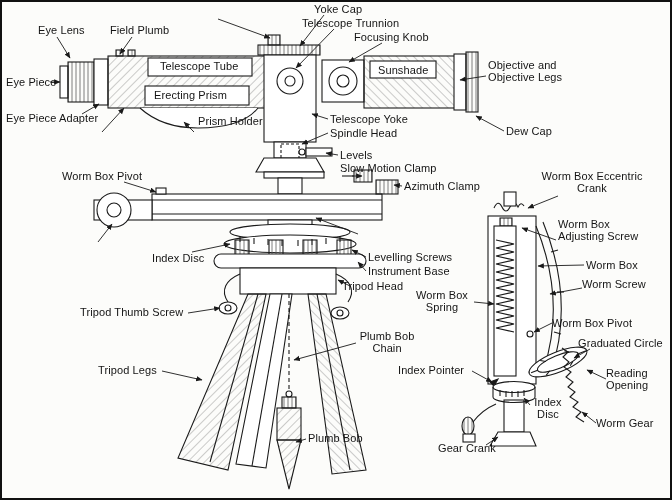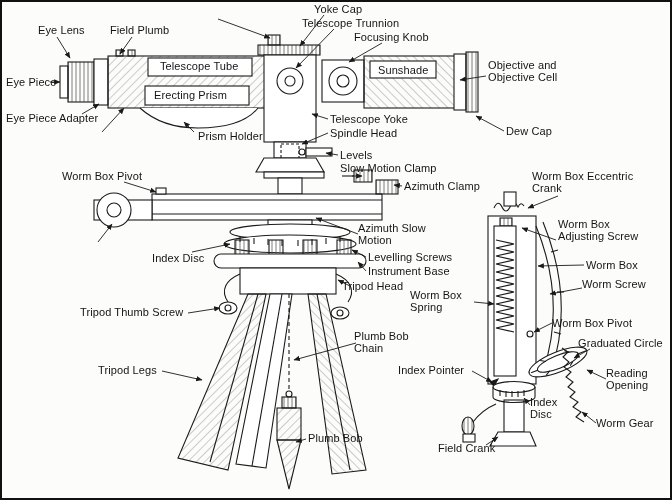--- a/index.html
+++ b/index.html
@@ -6,21 +6,21 @@
   #stage{
     position:relative;width:672px;height:500px;background:#fcfcfa;
     border:2px solid #111;box-sizing:border-box;overflow:hidden;
     font-family:"Liberation Sans",sans-serif;
   }
   #drawing{position:absolute;left:0;top:0;}
   .lbl{
     position:absolute;font-size:11px;line-height:1.1;color:#141414;
     white-space:pre-line;letter-spacing:.1px;
   }
-  .c{}
+  .c{text-align:center;}
 </style>
 </head>
 <body>
 
 <div id="stage">
 
   <svg id="drawing" width="672" height="500" viewBox="0 0 672 500">
     <defs>
       <marker id="arr" markerWidth="8" markerHeight="8" refX="6.5" refY="3" orient="auto">
         <path d="M0,0 L7,3 L0,6 Z" fill="#1a1a1a"></path>
@@ -211,34 +211,32 @@
 
   <div class="lbl" style="left:36px;top:22px">Eye Lens</div>
   <div class="lbl" style="left:108px;top:22px">Field Plumb</div>
   <div class="lbl" style="left:312px;top:1px">Yoke Cap</div>
   <div class="lbl" style="left:300px;top:15px">Telescope Trunnion</div>
   <div class="lbl" style="left:352px;top:29px">Focusing Knob</div>
   <div class="lbl" style="left:4px;top:74px">Eye Piece</div>
   <div class="lbl" style="left:158px;top:58px">Telescope Tube</div>
   <div class="lbl" style="left:376px;top:62px">Sunshade</div>
   <div class="lbl" style="left:486px;top:57px">Objective and
-Objective Cell</div>
+Objective Legs</div>
   <div class="lbl" style="left:4px;top:110px">Eye Piece Adapter</div>
   <div class="lbl" style="left:152px;top:87px">Erecting Prism</div>
-  <div class="lbl" style="left:196px;top:128px">Prism Holder</div>
+  <div class="lbl" style="left:196px;top:113px">Prism Holder</div>
   <div class="lbl" style="left:328px;top:111px">Telescope Yoke</div>
   <div class="lbl" style="left:328px;top:125px">Spindle Head</div>
   <div class="lbl" style="left:504px;top:123px">Dew Cap</div>
   <div class="lbl" style="left:338px;top:147px">Levels</div>
   <div class="lbl" style="left:338px;top:160px">Slow Motion Clamp</div>
   <div class="lbl" style="left:60px;top:168px">Worm Box Pivot</div>
   <div class="lbl" style="left:402px;top:178px">Azimuth Clamp</div>
   <div class="lbl" style="left:150px;top:250px">Index Disc</div>
-  <div class="lbl c" style="left:356px;top:220px;width:82px">Azimuth Slow
-Motion</div>
   <div class="lbl" style="left:366px;top:249px">Levelling Screws</div>
   <div class="lbl" style="left:366px;top:263px">Instrument Base</div>
   <div class="lbl" style="left:340px;top:278px">Tripod Head</div>
   <div class="lbl" style="left:78px;top:304px">Tripod Thumb Screw</div>
   <div class="lbl c" style="left:352px;top:328px;width:66px">Plumb Bob
 Chain</div>
   <div class="lbl" style="left:96px;top:362px">Tripod Legs</div>
   <div class="lbl" style="left:306px;top:430px">Plumb Bob</div>
   <div class="lbl c" style="left:530px;top:168px;width:120px">Worm Box Eccentric
 Crank</div>
@@ -249,15 +247,15 @@
   <div class="lbl c" style="left:408px;top:287px;width:64px">Worm Box
 Spring</div>
   <div class="lbl" style="left:550px;top:315px">Worm Box Pivot</div>
   <div class="lbl" style="left:576px;top:335px">Graduated Circle</div>
   <div class="lbl" style="left:396px;top:362px">Index Pointer</div>
   <div class="lbl" style="left:604px;top:365px">Reading
 Opening</div>
   <div class="lbl c" style="left:528px;top:394px;width:36px">Index
 Disc</div>
   <div class="lbl" style="left:594px;top:415px">Worm Gear</div>
-  <div class="lbl" style="left:436px;top:440px">Field Crank</div>
+  <div class="lbl" style="left:436px;top:440px">Gear Crank</div>
 
 </div>
 
 </body></html>

